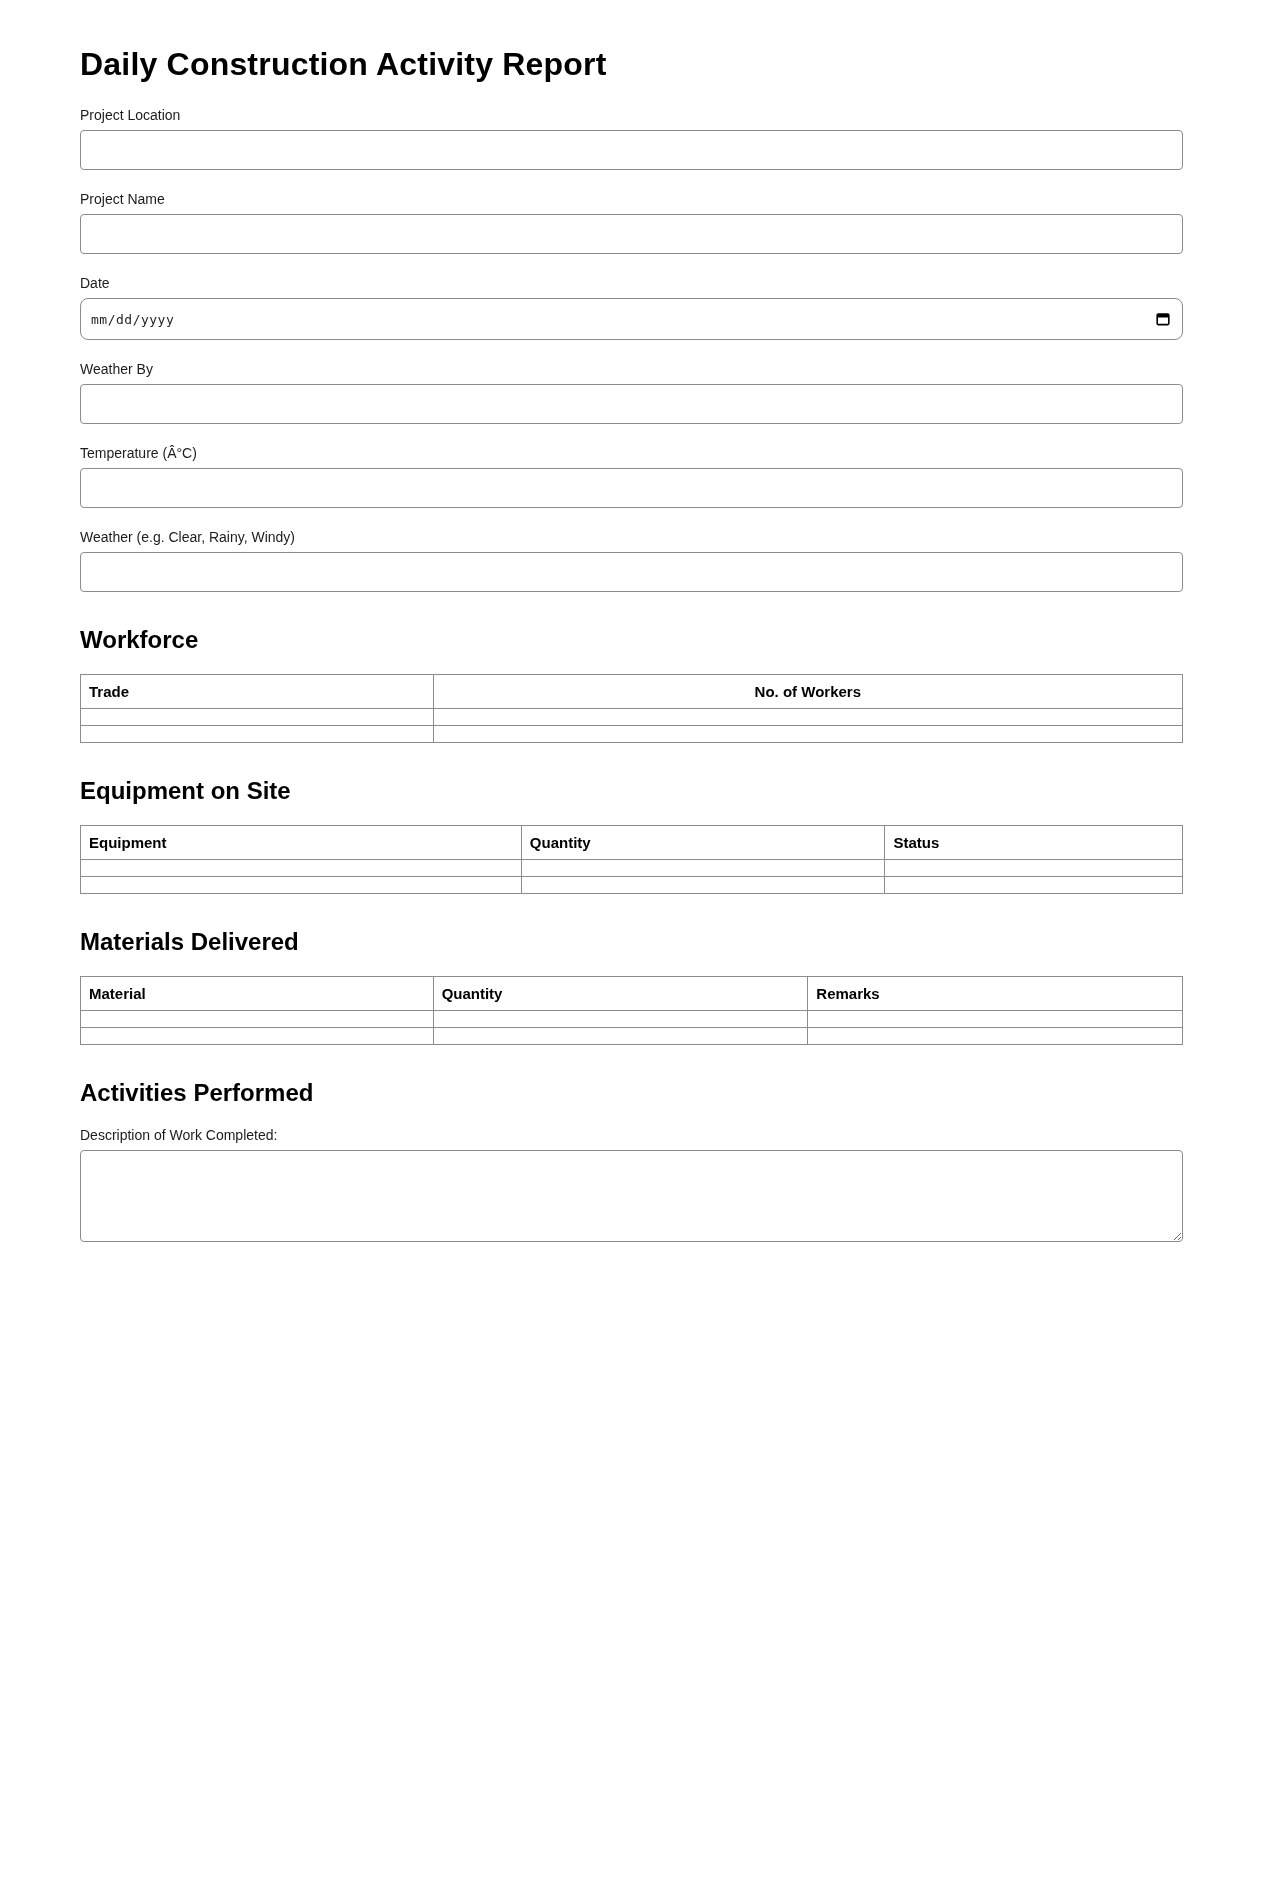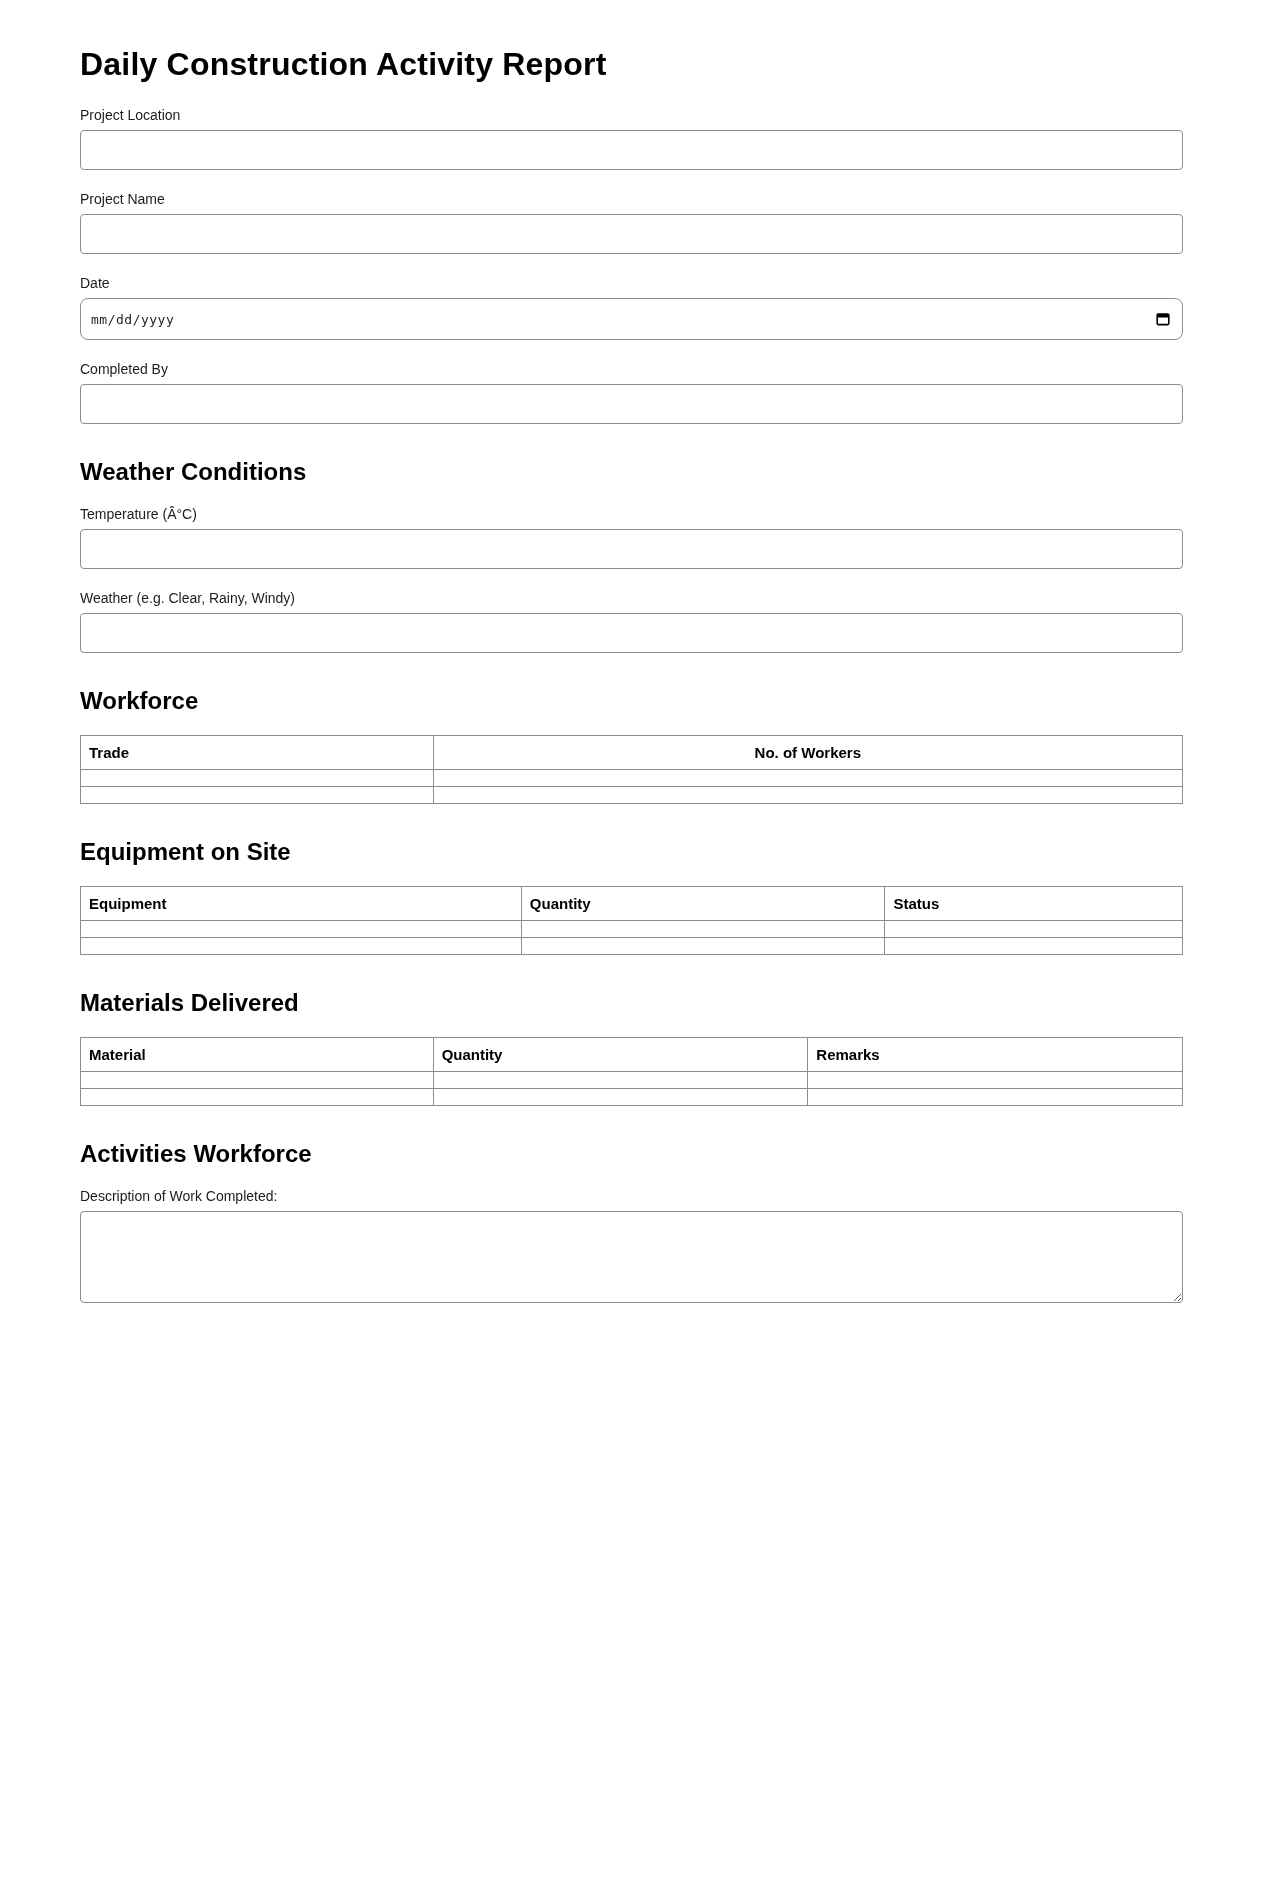--- a/index.html
+++ b/index.html
@@ -145,25 +145,24 @@
       <span class="calendar-icon-wrap" data-name="calendar-icon">
         <svg width="16" height="16" viewBox="0 0 16 16" aria-hidden="true">
           <rect x="2.2" y="3" width="11.6" height="10.6" rx="1" fill="none" stroke="#000" stroke-width="1.6"></rect>
           <rect x="2.2" y="3" width="11.6" height="3.4" rx="0.8" fill="#000"></rect>
         </svg>
       </span>
     </div>
   </div>
 
   <div class="field" data-name="field-prepared-by">
-    <label class="field-label" data-name="prepared-by-label">Completed By</label>
+    <label class="field-label" data-name="prepared-by-label">Weather By</label>
     <input type="text" class="text-input" data-name="prepared-by-input" value="" style="">
   </div>
 
-  <h2 class="section-heading" data-name="weather-section-heading">Weather Conditions</h2>
 
   <div class="field" data-name="field-temperature">
     <label class="field-label" data-name="temperature-label">Temperature (Â°C)</label>
     <input type="text" class="text-input" data-name="temperature-input" value="" style="">
   </div>
 
   <div class="field" data-name="field-weather">
     <label class="field-label" data-name="weather-label">Weather (e.g. Clear, Rainy, Windy)</label>
     <input type="text" class="text-input" data-name="weather-input" value="" style="">
   </div>
@@ -230,20 +229,20 @@
           <td data-name="table-cell"></td>
         </tr>
         <tr data-name="table-row">
           <td data-name="table-cell"></td>
           <td data-name="table-cell"></td>
           <td data-name="table-cell"></td>
         </tr>
       </tbody>
   </table>
 
-  <h2 class="section-heading" data-name="activities-section-heading">Activities Workforce</h2>
+  <h2 class="section-heading" data-name="activities-section-heading">Activities Performed</h2>
 
   <div class="field" data-name="field-description">
     <label class="field-label" data-name="description-label">Description of Work Completed:</label>
     <textarea class="description-area" data-name="description-textarea" style=""></textarea>
   </div>
 
 </div>
 
 </body></html>

